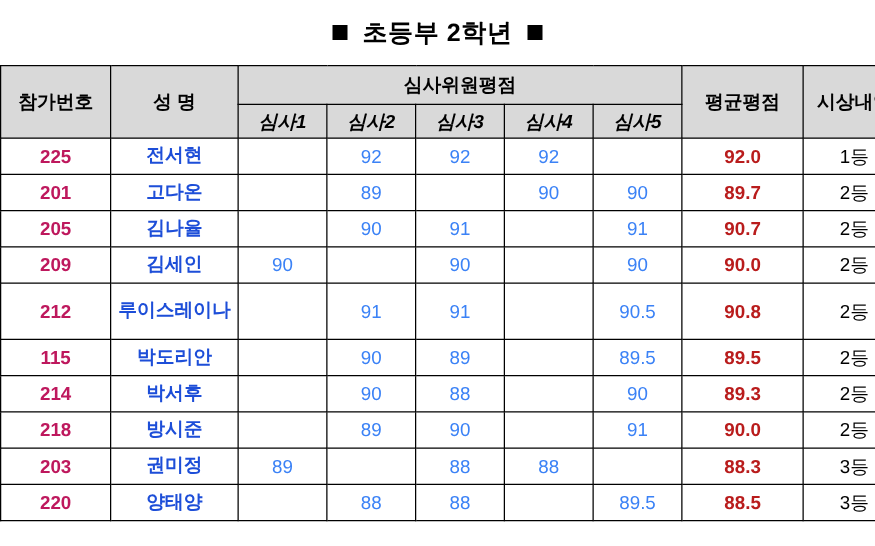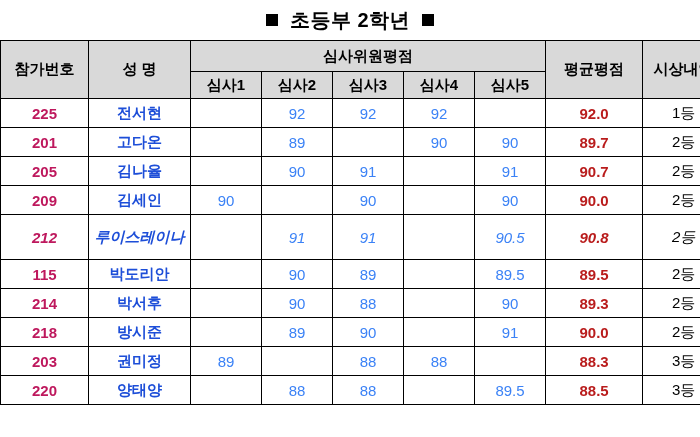--- a/index.html
+++ b/index.html
@@ -13,21 +13,21 @@
     font-family: "Liberation Sans", sans-serif;
     overflow: hidden;
   }
   .page {
     position: relative;
     width: 700px;
     height: 437px;
     box-sizing: border-box;
   }
   .title-bar {
-    height: 40px;
+    height: 52px;
     display: flex;
     align-items: center;
     justify-content: center;
     gap: 12px;
   }
   .title-sq {
     display: inline-block;
     width: 12px;
     height: 12px;
     background: #000;
@@ -51,23 +51,23 @@
     vertical-align: middle;
     padding: 0;
     font-size: 15px;
   }
   thead th {
     background: #d9d9d9;
     font-weight: bold;
     color: #000;
   }
   .hdr-row1 th { height: 30px; }
-  .hdr-row2 th { height: 26px; font-size: 13px; }
+  .hdr-row2 th { height: 26px; font-size: 13px; font-style: italic; }
   tbody td { height: 28px; background: #ffffff; }
-  tbody tr.tall td { height: 44px; font-style: italic; }
+  tbody tr.tall td { height: 44px; }
   .c-num { font-weight: bold; font-size: 15px; color: #be185d; }
   .c-name { font-weight: bold; font-size: 16px; color: #1d4ed8; line-height: 1.15; }
   .c-judge { font-size: 15px; color: #3b82f6; }
   .c-avg { font-weight: bold; font-size: 16px; color: #b91c1c; }
   .c-award { font-size: 15px; color: #000; }
   .col-no { width: 88px; }
   .col-name { width: 102px; }
   .col-j { width: 71px; }
   .col-avg { width: 97px; }
   .col-award { width: 82px; }

